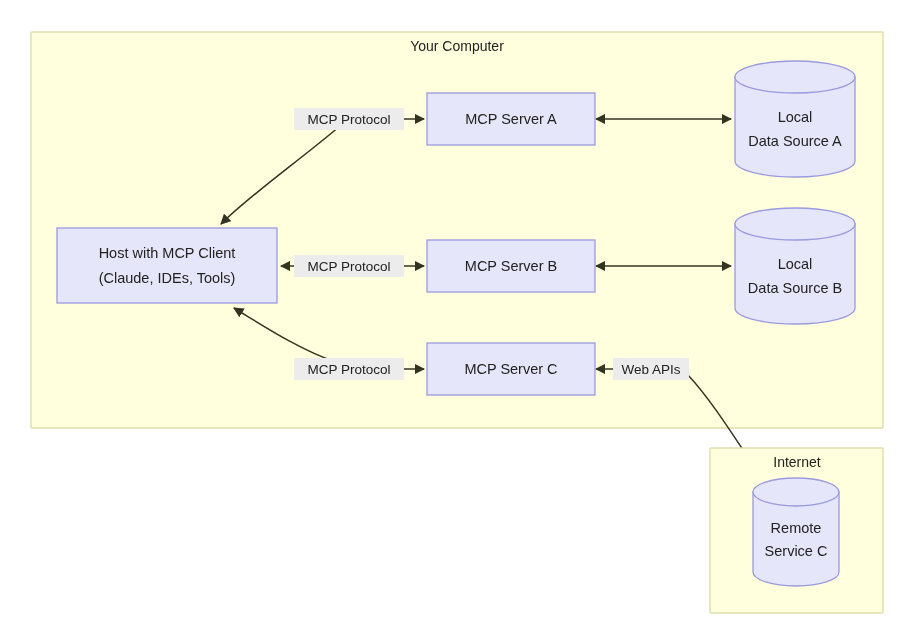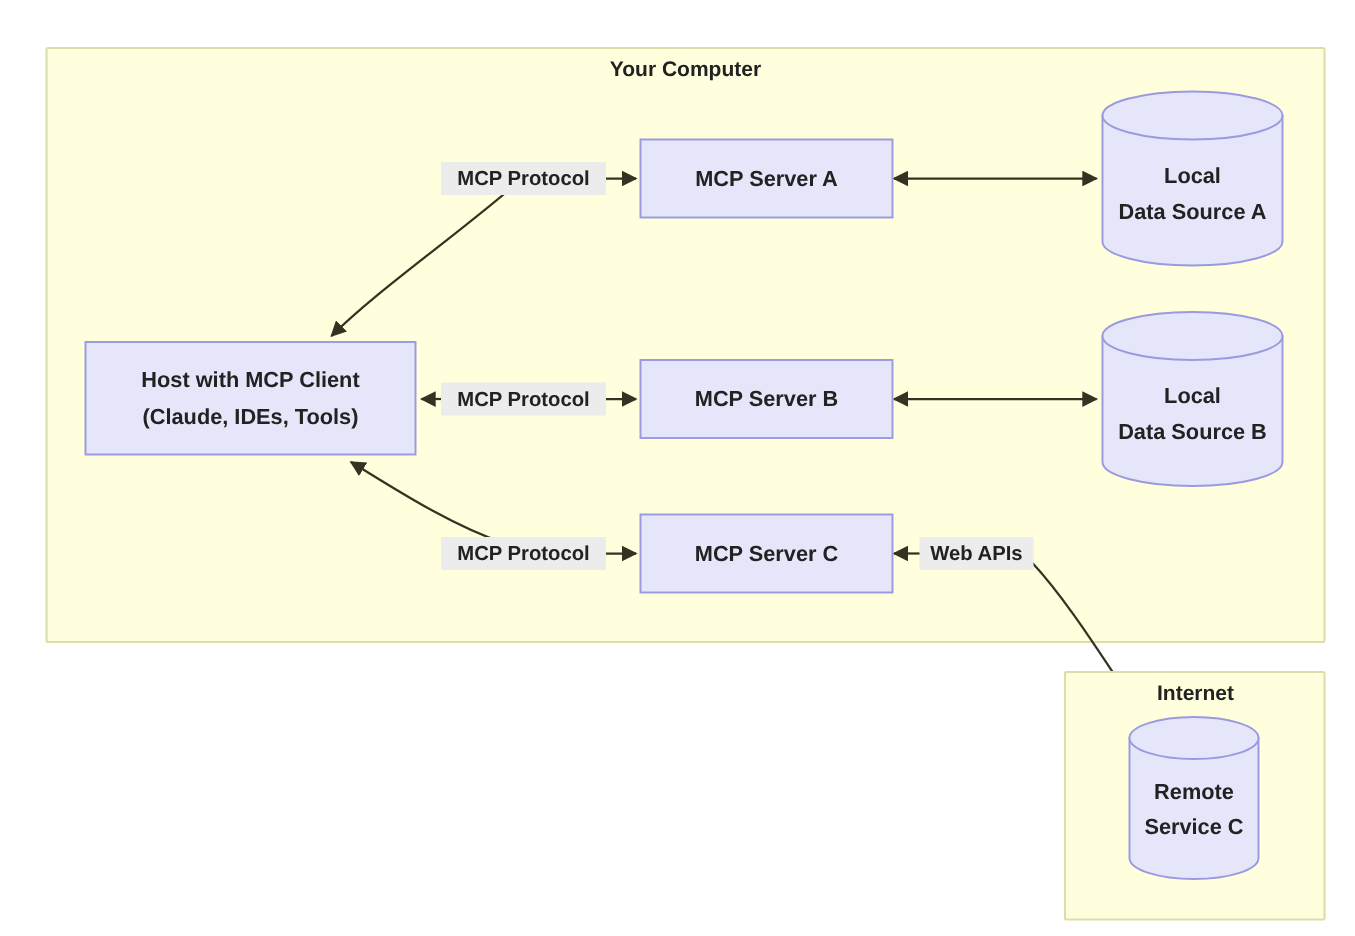--- a/index.html
+++ b/index.html
@@ -10,21 +10,20 @@
   body {
     width: 903px;
     height: 624px;
     font-family: "Liberation Sans", sans-serif;
     overflow: hidden;
   }
   #diagram-root {
     position: relative;
     width: 903px;
     height: 624px;
-    font-weight: bold;
   }
   svg#mcp-architecture-diagram {
     display: block;
     width: 903px;
     height: 624px;
   }
   .group-box {
     fill: #ffffdd;
     stroke: #ddddaa;
     stroke-width: 1.4;

